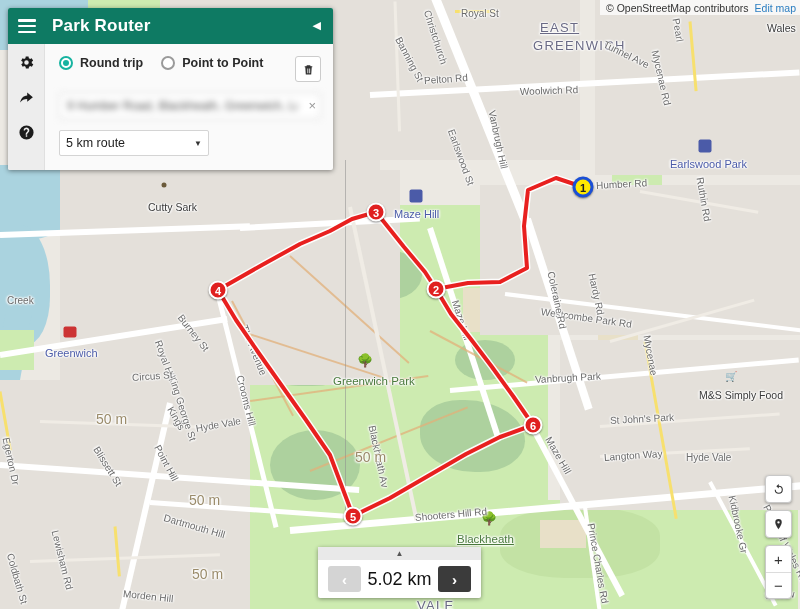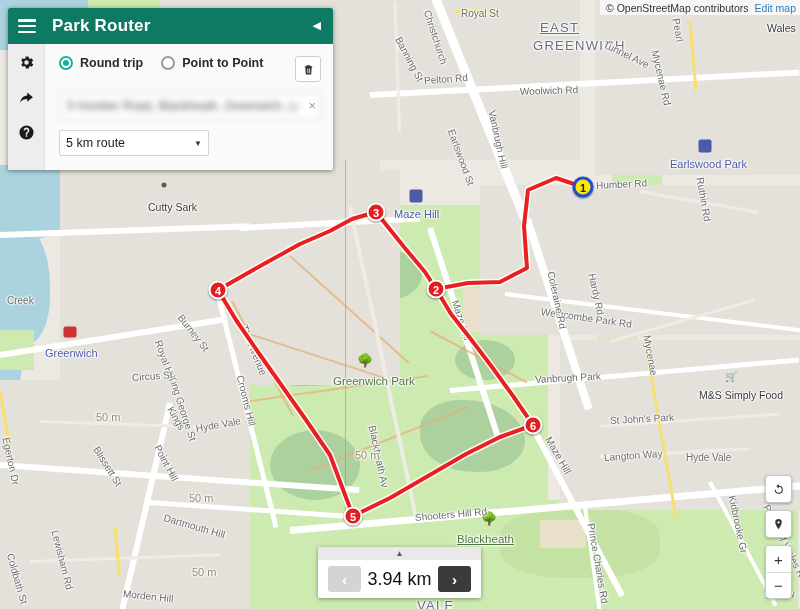--- a/index.html
+++ b/index.html
@@ -34,21 +34,21 @@
   .lbl {
     position: absolute; white-space: nowrap;
     color: #6b6b6b; font-size: 10px;
     text-shadow: 0 0 3px #fff, 0 0 3px #fff, 0 0 2px #fff, 1px 0 2px #fff, -1px 0 2px #fff;
     pointer-events: none;
   }
   .lbl.place { color: #6a6a85; font-size: 13px; letter-spacing: 1.3px; font-weight: 400; }
   .lbl.park { color: #4a7a3d; font-size: 11.5px; }
   .lbl.poi { color: #3a3a3a; font-size: 10.5px; }
   .lbl.station { color: #4b5ba8; font-size: 11px; }
-  .lbl.contour { color: #9a8b6a; font-size: 11px; }
+  .lbl.contour { color: #9a8b6a; font-size: 14px; }
   .lbl.rot { transform-origin: 0 50%; }
 
   
   .route-svg { position: absolute; inset: 0; pointer-events: none; }
   .marker {
     position: absolute; width: 19px; height: 19px; border-radius: 50%;
     background: #e02020; border: 2px solid #ffffff;
     color: #fff; font-size: 11px; font-weight: bold;
     display: flex; align-items: center; justify-content: center;
     box-shadow: 0 1px 2px rgba(0,0,0,.45);
@@ -442,21 +442,21 @@
   </div>
 
   <div class="dist-bar">
     <div class="dist-handle">
       <span>▲</span>
     </div>
     <div class="dist-row">
       <div class="dist-btn prev">
         <span>‹</span>
       </div>
-      <div class="dist-value">3.94 km</div>
+      <div class="dist-value">5.02 km</div>
       <div class="dist-btn next">
         <span>›</span>
       </div>
     </div>
   </div>
 
   <div class="map-ctrls">
     <div class="ctrl-box">
       <div class="ctrl-btn">
         <svg viewBox="0 0 24 24">

